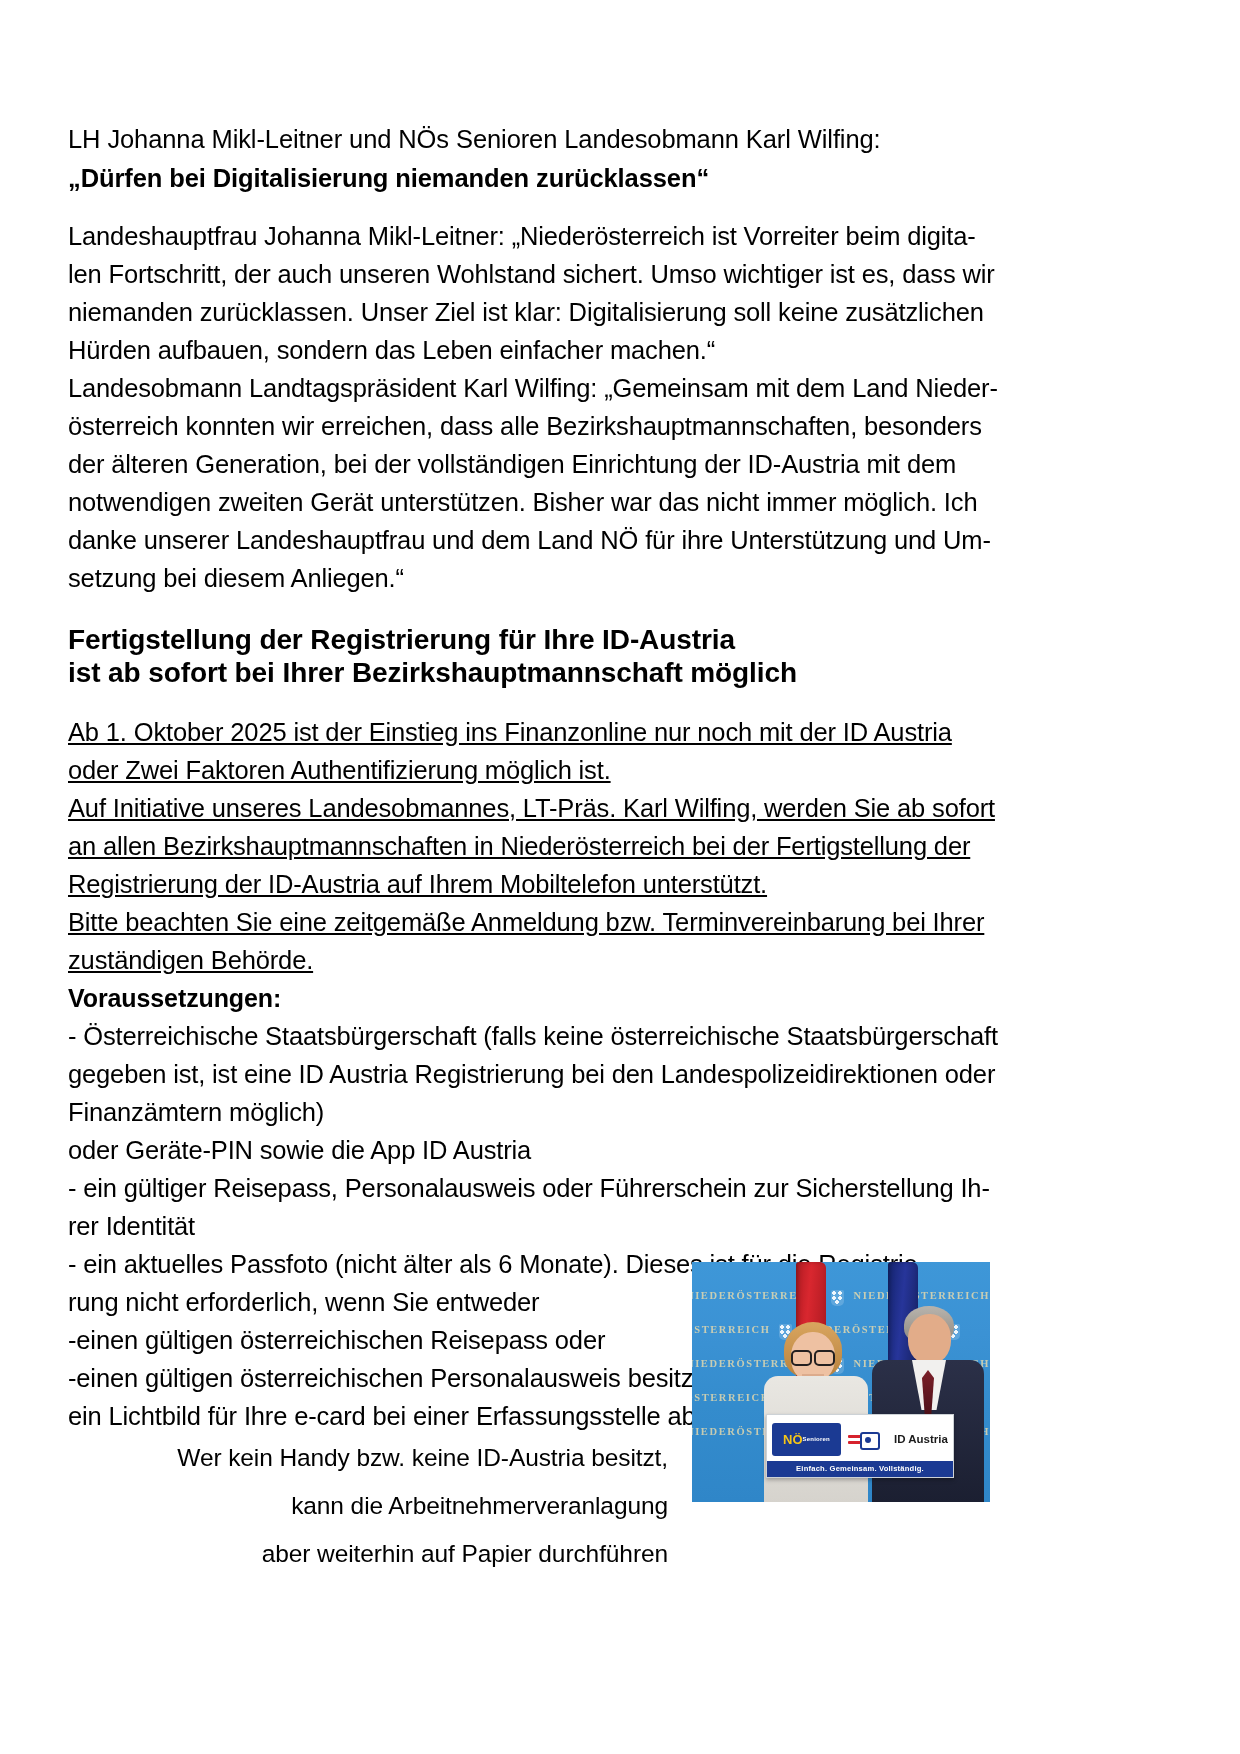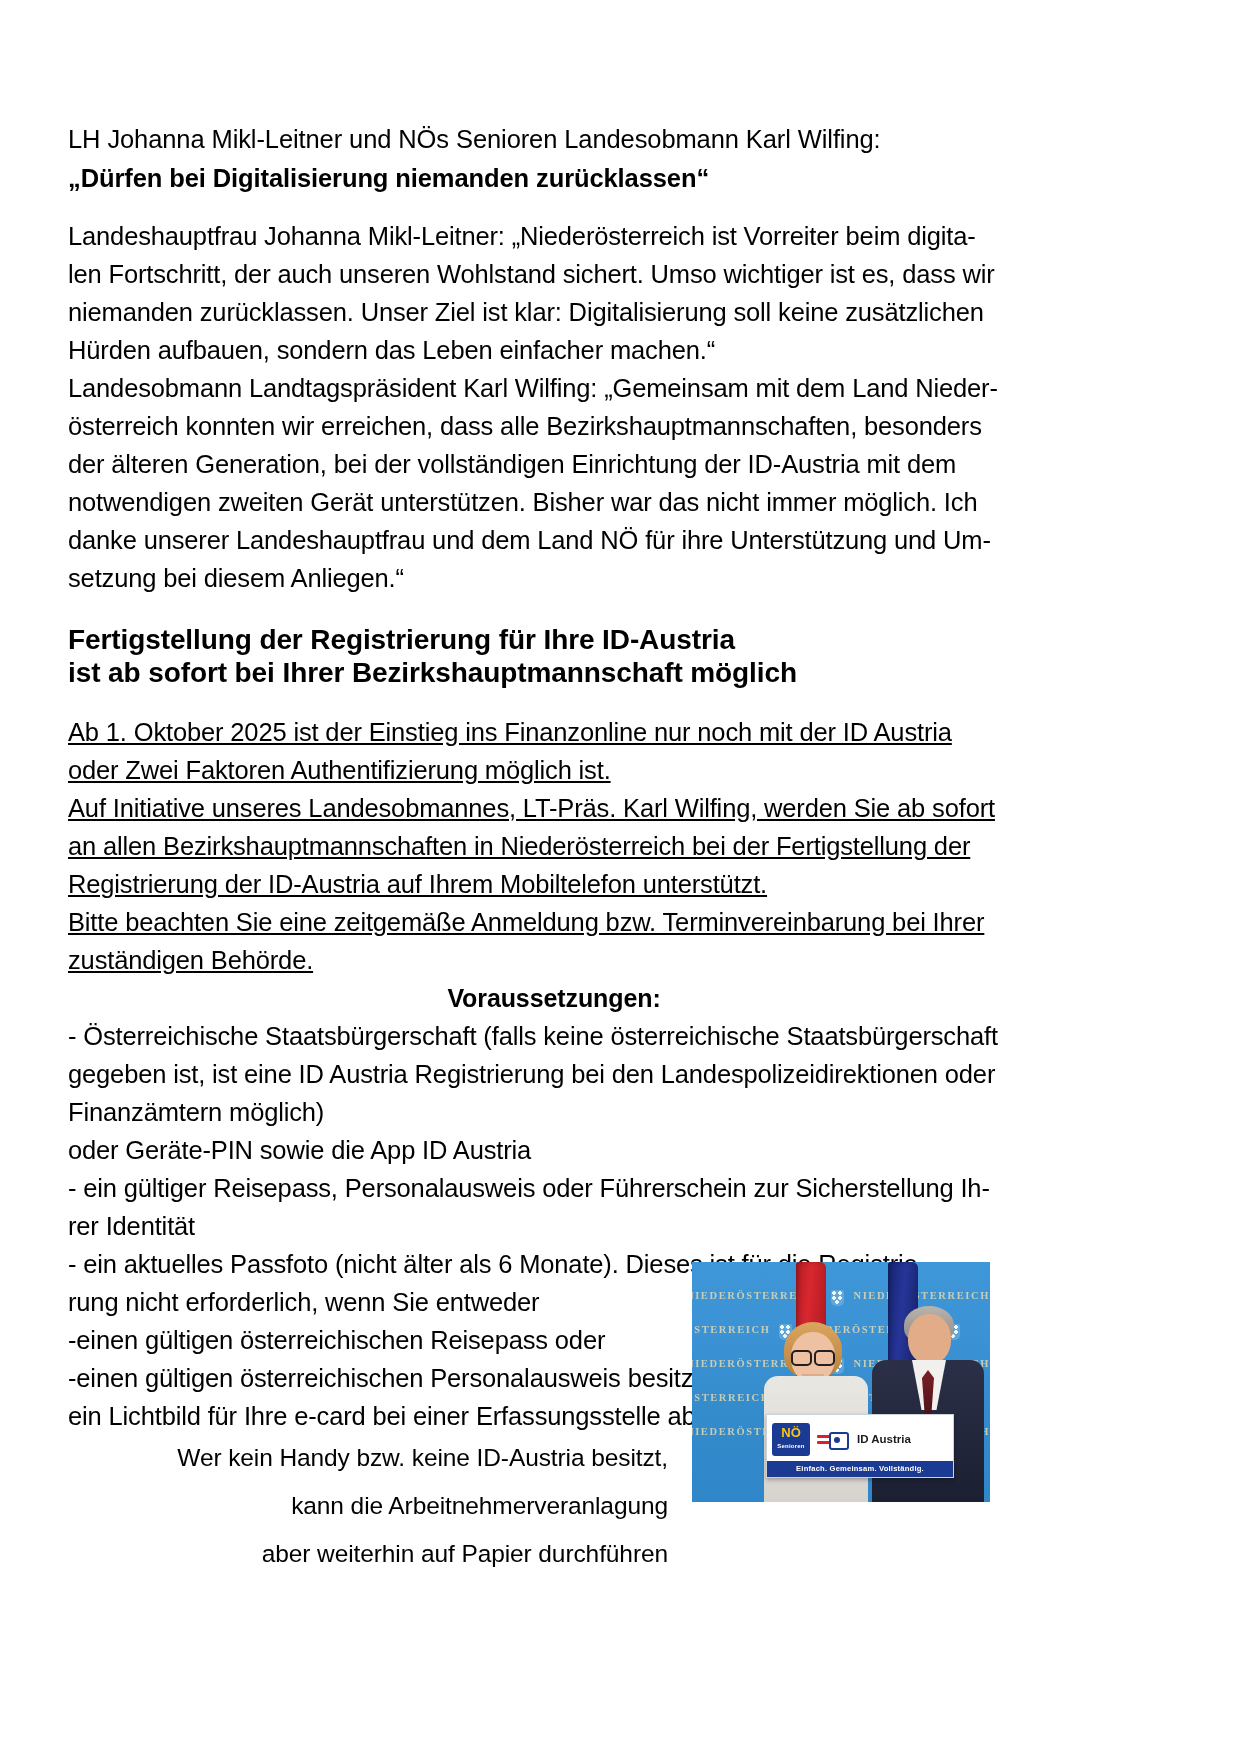--- a/index.html
+++ b/index.html
@@ -67,21 +67,20 @@
   }
   .subhead .ln { display: block; white-space: nowrap; }
 
   .para-gap { margin-top: 24px; text-decoration: underline; }
 
   .reqhead {
     font-size: 25px;
     line-height: 38px;
     font-weight: 700;
     letter-spacing: -0.1px;
-    text-align: center;
   }
 
   .bottom-bold {
     font-size: 24.5px;
     line-height: 48px;
     font-weight: 400;
     letter-spacing: -0.1px;
     text-align: right;
   }
   .bottom-bold .ln { display: block; white-space: nowrap; }
@@ -254,29 +253,28 @@
     flex-direction: column;
     overflow: hidden;
   }
   .sign-top {
     flex: 1;
     display: flex;
     align-items: center;
     padding: 2px 5px 0 5px;
   }
   .sign-logo {
-    width: 38px; height: 33px;
+    width: 69px; height: 33px;
     background: #1b3a93;
     border-radius: 3px;
     color: #f5c518;
     font-weight: 700;
     font-size: 13px;
     line-height: 13px;
     display: flex;
-    flex-direction: column;
     align-items: center;
     justify-content: center;
     font-family: "Liberation Sans", sans-serif;
   }
   .sign-logo .sub {
     font-size: 6px;
     color: #ffffff;
     font-weight: 600;
     letter-spacing: .2px;
     margin-top: 1px;
@@ -298,21 +296,21 @@
     border: 2px solid #1b3a93;
     border-radius: 3px;
   }
   .sign-mark .chip::after {
     content: "";
     position: absolute; left: 3px; top: 3px;
     width: 6px; height: 6px;
     background: #1b3a93; border-radius: 50%;
   }
   .sign-id {
-    margin-left: 8px;
+    margin-left: 14px;
     font-size: 11.5px;
     font-weight: 700;
     color: #1b1b1b;
     white-space: nowrap;
   }
   .sign-bottom {
     background: #1b3a93;
     color: #ffffff;
     font-size: 7.6px;
     letter-spacing: .2px;

